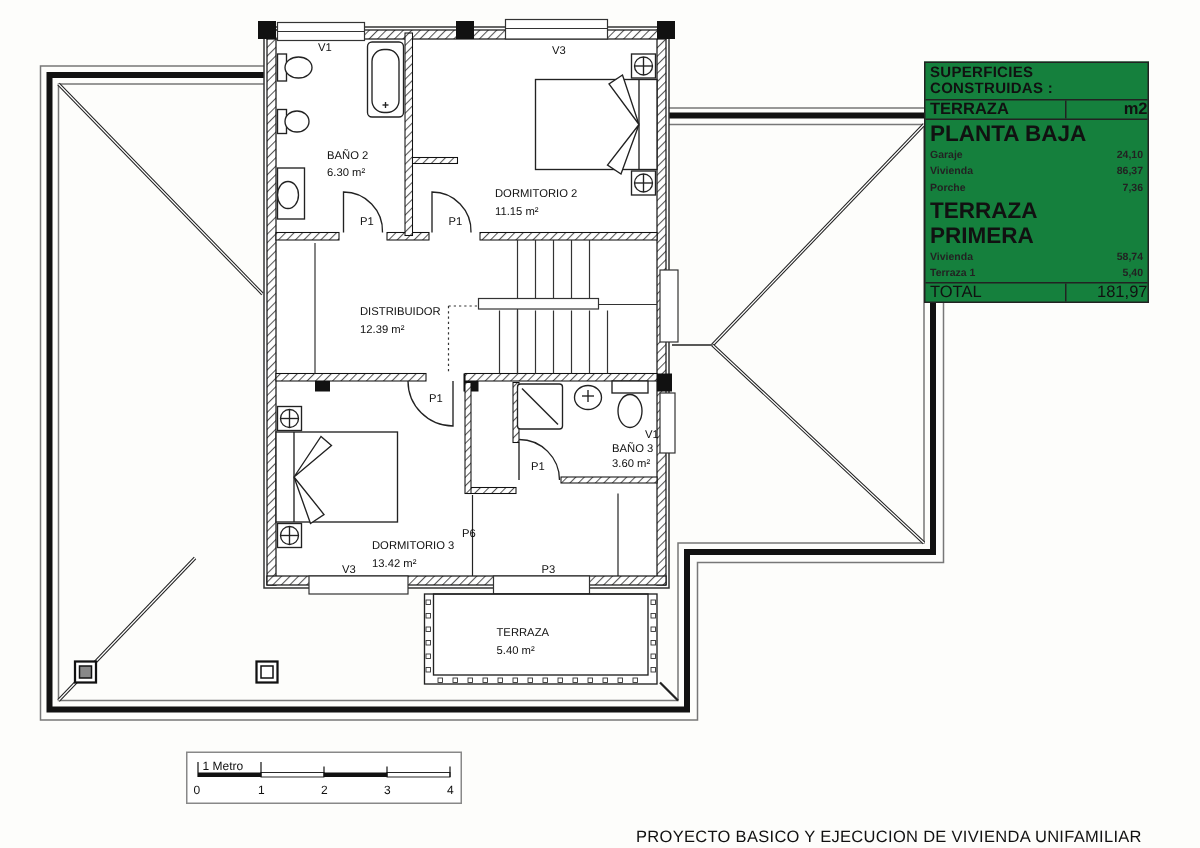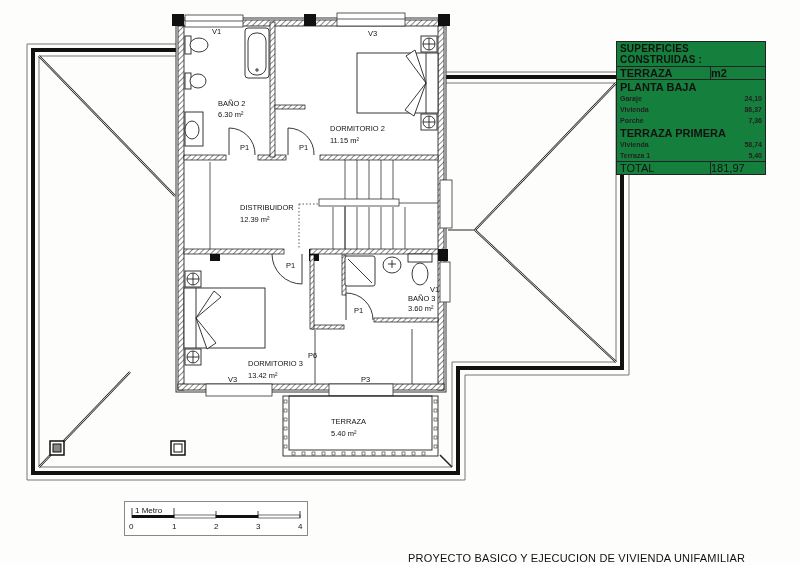--- a/index.html
+++ b/index.html
@@ -4,28 +4,28 @@
 <style>
   html,body{margin:0;padding:0;background:#fdfdfb;}
   body{width:800px;height:565px;position:relative;overflow:hidden;font-family:"Liberation Sans",sans-serif;color:#111;}
   #plan{position:absolute;left:0;top:0;}
   .lbl{font-family:"Liberation Sans",sans-serif;fill:#111;}
   .table-box{position:absolute;left:616px;top:41px;width:148px;border:1.5px solid #222;background:#15803d;font-size:9px;}
   .table-box .row{display:flex;justify-content:space-between;padding:0 3px;}
   .table-box .title{font-weight:bold;font-size:10px;border-bottom:1.5px solid #222;padding:1px 3px;letter-spacing:0.2px;}
   .table-box .head{font-weight:bold;font-size:11px;border-bottom:1.5px solid #222;display:flex;}
   .table-box .head span:first-child{flex:1;padding:0 3px;border-right:1.5px solid #222;}
-  .table-box .head span:last-child{width:54px;text-align:left;}
-  .table-box .section{font-weight:bold;font-size:11px;padding:1px 3px 0;}
+  .table-box .head span:last-child{width:54px;text-align:right;}
+  .table-box .section{font-weight:bold;font-size:15px;padding:1px 3px 0;}
   .table-box .item{font-size:7px;font-weight:bold;color:#222;line-height:11px;}
   .table-box .total{font-weight:normal;font-size:11px;border-top:1.5px solid #222;display:flex;}
   .table-box .total span:first-child{flex:1;padding:0 3px;border-right:1.5px solid #222;}
-  .table-box .total span:last-child{width:54px;text-align:left;}
+  .table-box .total span:last-child{width:54px;text-align:right;}
   .scale{position:absolute;left:124px;top:501px;width:182px;height:33px;border:1px solid #888;background:#fff;}
-  .footer{position:absolute;left:408px;top:552px;font-size:11px;letter-spacing:0.2px;color:#111;}
+  .footer{position:absolute;left:424px;top:552px;font-size:11px;letter-spacing:0.2px;color:#111;}
 </style>
 </head>
 <body>
 
 <svg id="plan" width="800" height="565" viewBox="0 0 800 565" xmlns="http://www.w3.org/2000/svg">
   <defs>
     <pattern id="hatch" width="4" height="4" patternUnits="userSpaceOnUse" patternTransform="rotate(45)">
       <rect width="4" height="4" fill="#fff"></rect>
       <line x1="0" y1="0" x2="0" y2="4" stroke="#555" stroke-width="1.4"></line>
     </pattern>

